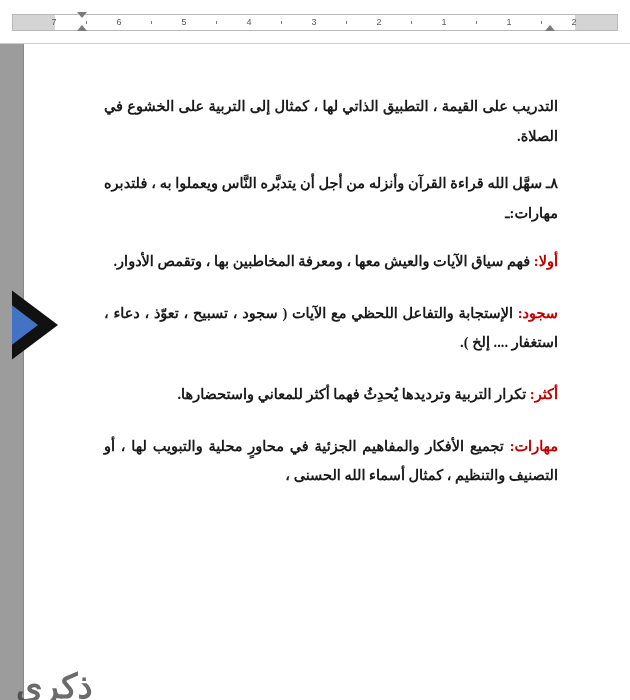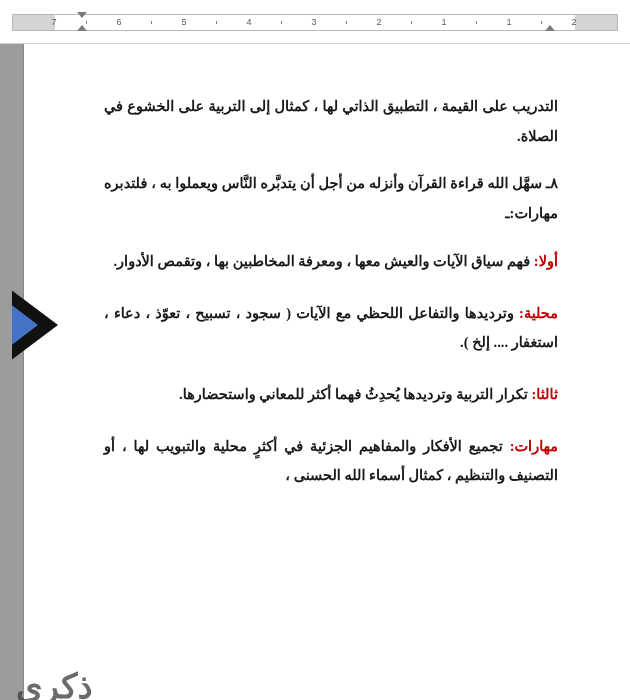--- a/index.html
+++ b/index.html
@@ -273,32 +273,32 @@
           <span class="numlead">٨ـ</span>
           <span>سهَّل الله قراءة القرآن وأنزله من أجل أن يتدبَّره النَّاس ويعملوا به ، فلتدبره مهارات:ـ</span>
         </p>
 
         <p class="para spaced">
           <span class="lead">أولا:</span>
           <span>فهم سياق الآيات والعيش معها ، ومعرفة المخاطبين بها ، وتقمص الأدوار.</span>
         </p>
 
         <p class="para spaced">
-          <span class="lead">محلية:</span>
-          <span>وترديدها والتفاعل اللحظي مع الآيات ( سجود ، تسبيح ، تعوّذ ، دعاء ، استغفار .... إلخ ).</span>
+          <span class="lead">سجود:</span>
+          <span>الإستجابة والتفاعل اللحظي مع الآيات ( سجود ، تسبيح ، تعوّذ ، دعاء ، استغفار .... إلخ ).</span>
         </p>
 
         <p class="para spaced">
-          <span class="lead">ثالثا:</span>
+          <span class="lead">أكثر:</span>
           <span>تكرار التربية وترديدها يُحدِثُ فهما أكثر للمعاني واستحضارها.</span>
         </p>
 
         <p class="para spaced">
           <span class="lead">مهارات:</span>
-          <span>تجميع الأفكار والمفاهيم الجزئية في أكثرٍ محلية والتبويب لها ، أو التصنيف والتنظيم ، كمثال أسماء الله الحسنى ،</span>
+          <span>تجميع الأفكار والمفاهيم الجزئية في محاورٍ محلية والتبويب لها ، أو التصنيف والتنظيم ، كمثال أسماء الله الحسنى ،</span>
         </p>
 
       </div>
     </div>
 
     <div class="arrow-deco">
       <div class="arrow-black"></div>
       <div class="arrow-blue"></div>
     </div>
 

